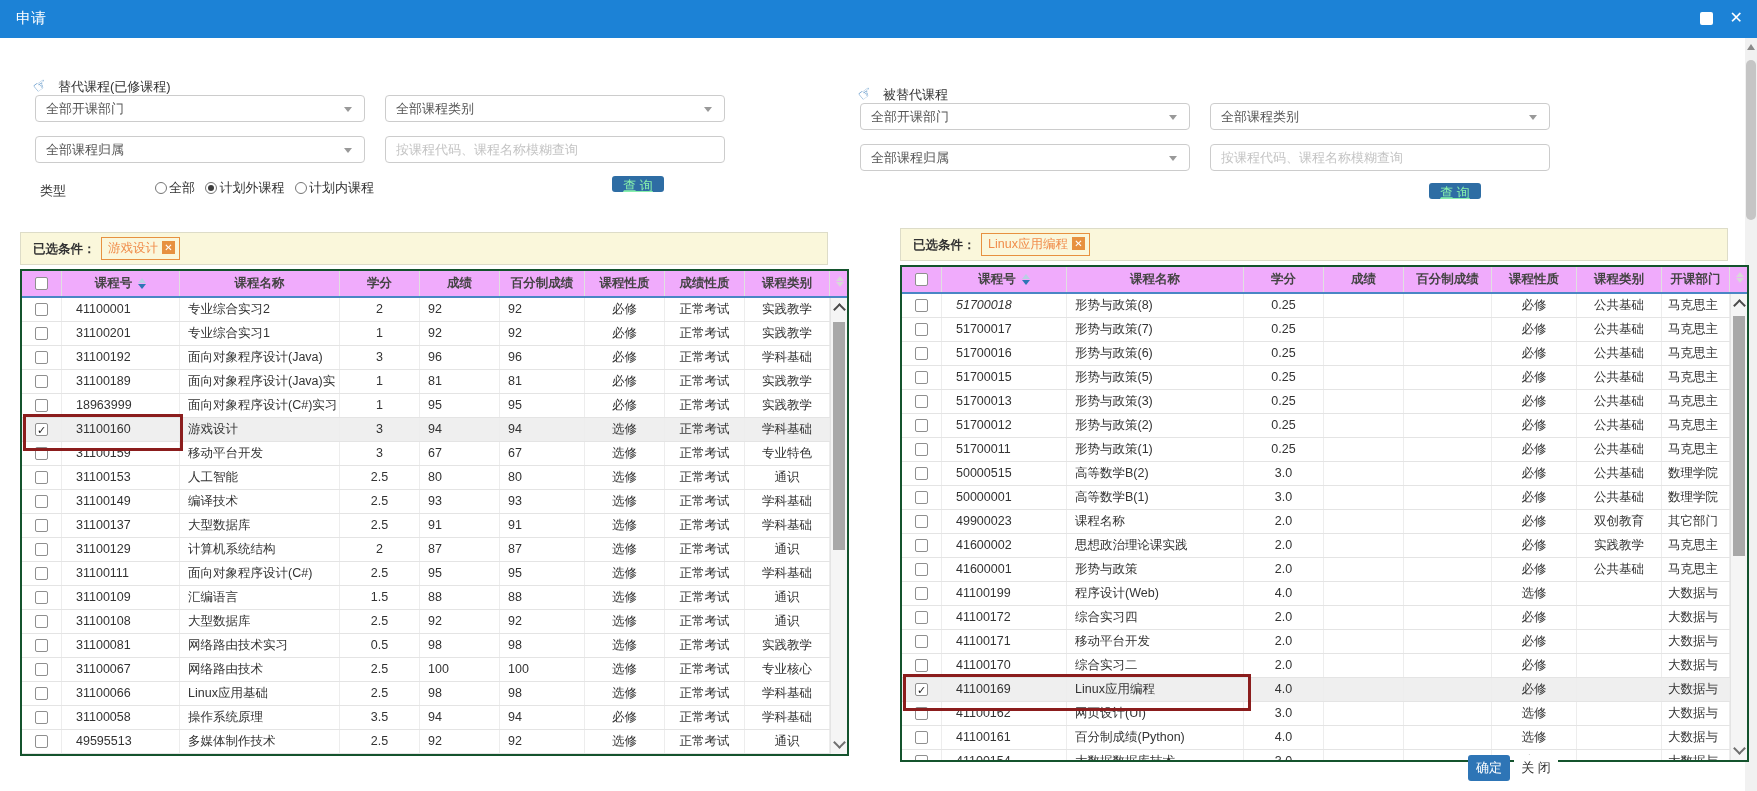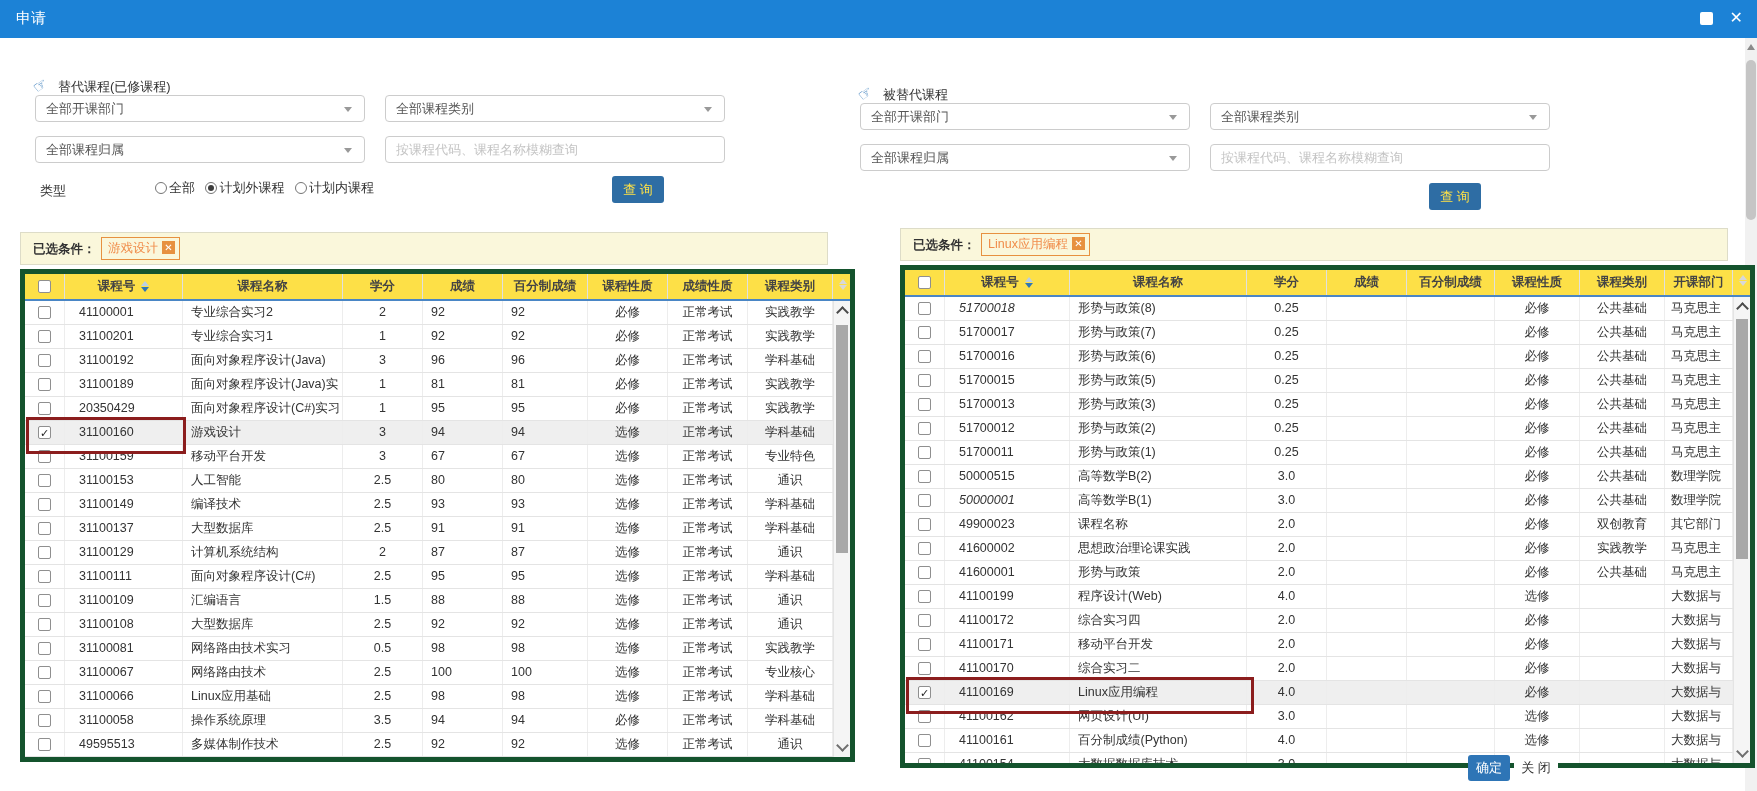--- a/index.html
+++ b/index.html
@@ -25,28 +25,28 @@
   .caret{position:absolute;right:12px;top:11px;width:0;height:0;border-left:4px solid transparent;border-right:4px solid transparent;border-top:5px solid #999;}
   input.search-input{position:absolute;height:27px;border:1px solid #ccc;border-radius:4px;box-sizing:border-box;
           padding:0 10px;font-size:13px;color:#555;outline:none;}
   input.search-input::placeholder{color:#c4c4c4;}
   .type-label{position:absolute;font-size:13px;color:#333;}
   .radio-group{position:absolute;white-space:nowrap;}
   .radio{display:inline-flex;align-items:center;margin-right:6px;font-size:13px;cursor:pointer;}
   .radio .rb{width:12px;height:12px;border:1px solid #757575;border-radius:50%;margin-right:2px;background:#fff;position:relative;box-sizing:border-box;}
   .radio.on .rb::after{content:"";position:absolute;left:2px;top:2px;right:2px;bottom:2px;background:#3c3c3c;border-radius:50%;}
   .btn{border:none;border-radius:3px;cursor:pointer;font-family:inherit;}
-  .btn-query{position:absolute;width:52px;height:27px;background:#2e6da4;color:#fde047;font-size:13px;}
+  .btn-query{position:absolute;width:52px;height:16px;background:#2e6da4;color:#86efac;font-size:13px;text-decoration:underline;}
   
   .cond-bar{position:absolute;height:33px;background:#faf7db;border:1px solid #dddcc8;box-sizing:border-box;}
   .cond-label{position:absolute;left:12px;top:8px;font-size:12.5px;font-weight:bold;color:#333;}
   .cond-tag{position:absolute;left:80px;top:4px;border:1px solid #e79140;color:#f08c4a;font-size:12.5px;padding:2px 4px 2px 6px;white-space:nowrap;background:transparent;}
   .tag-x{display:inline-block;width:13px;height:13px;background:#e79140;color:#fff;font-size:10px;font-weight:bold;line-height:13px;text-align:center;margin-left:4px;cursor:pointer;vertical-align:1px;}
   
-  .table-wrap{position:absolute;border:5px solid #14532d;background:#fde047;overflow:hidden;}
+  .table-wrap{position:absolute;border:2px solid #14532d;background:#f0abfc;overflow:hidden;}
   .thead{position:absolute;left:0;top:0;height:25px;display:flex;}
   .thead-line{position:absolute;left:0;top:25px;height:2px;right:0;background:#4a86c5;}
   .hcell{display:flex;align-items:center;justify-content:center;font-weight:bold;font-size:12.5px;color:#444;
          border-right:1px solid #e0e0e0;box-sizing:border-box;height:25px;flex:0 0 auto;overflow:hidden;white-space:nowrap;}
   .sort{display:inline-flex;flex-direction:column;margin-left:6px;}
   .sort .up{width:0;height:0;border-left:4px solid transparent;border-right:4px solid transparent;border-bottom:5px solid #b9cfe4;margin-bottom:1px;}
   .sort .dn{width:0;height:0;border-left:4px solid transparent;border-right:4px solid transparent;border-top:5px solid #2f76b5;}
   .sort-all{position:absolute;top:5px;right:3px;display:flex;flex-direction:column;}
   .sort-all i{display:block;width:0;height:0;border-left:4px solid transparent;border-right:4px solid transparent;}
   .sort-all .u{border-bottom:5px solid #d8d8d8;margin-bottom:1px;}
@@ -219,21 +219,21 @@
           <div class="tcell al8" style="width: 80px;">81</div>
           <div class="tcell al8" style="width: 85px;">81</div>
           <div class="tcell ac" style="width: 80px;">必修</div>
           <div class="tcell ac" style="width: 80px;">正常考试</div>
           <div class="tcell ac" style="width: 85px;">实践教学</div>
         </div>
         <div class="trow">
           <div class="cbcell" style="width: 40px;">
             <span class="cb"></span>
           </div>
-          <div class="tcell al14" style="width: 118px;">20350429</div>
+          <div class="tcell al14" style="width: 118px;">18963999</div>
           <div class="tcell al8" style="width: 160px;">面向对象程序设计(C#)实习</div>
           <div class="tcell ac" style="width: 80px;">1</div>
           <div class="tcell al8" style="width: 80px;">95</div>
           <div class="tcell al8" style="width: 85px;">95</div>
           <div class="tcell ac" style="width: 80px;">必修</div>
           <div class="tcell ac" style="width: 80px;">正常考试</div>
           <div class="tcell ac" style="width: 85px;">实践教学</div>
         </div>
         <div class="trow sel">
           <div class="cbcell" style="width: 40px;">
@@ -598,21 +598,21 @@
           <div class="tcell al8" style="width: 80px;"></div>
           <div class="tcell al8" style="width: 88px;"></div>
           <div class="tcell ac" style="width: 85px;">必修</div>
           <div class="tcell ac" style="width: 85px;">公共基础</div>
           <div class="tcell al6" style="width: 68px;">数理学院</div>
         </div>
         <div class="trow">
           <div class="cbcell" style="width: 40px;">
             <span class="cb"></span>
           </div>
-          <div class="tcell al14" style="width: 125px; font-style: italic;">50000001</div>
+          <div class="tcell al14" style="width: 125px;">50000001</div>
           <div class="tcell al8" style="width: 177px;">高等数学B(1)</div>
           <div class="tcell ac" style="width: 80px;">3.0</div>
           <div class="tcell al8" style="width: 80px;"></div>
           <div class="tcell al8" style="width: 88px;"></div>
           <div class="tcell ac" style="width: 85px;">必修</div>
           <div class="tcell ac" style="width: 85px;">公共基础</div>
           <div class="tcell al6" style="width: 68px;">数理学院</div>
         </div>
         <div class="trow">
           <div class="cbcell" style="width: 40px;">

